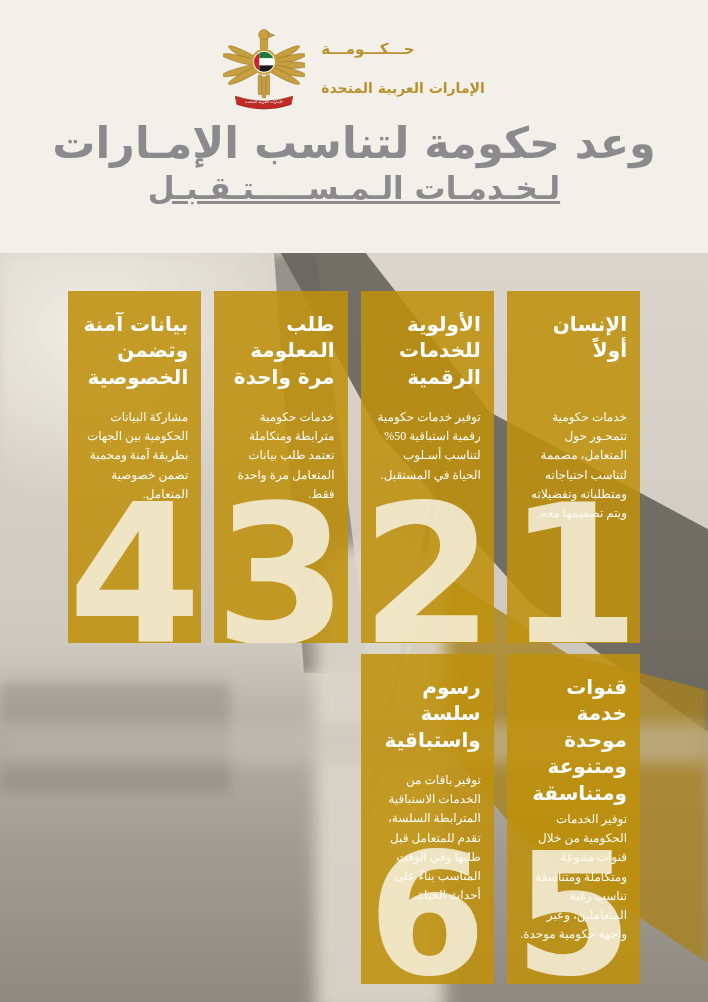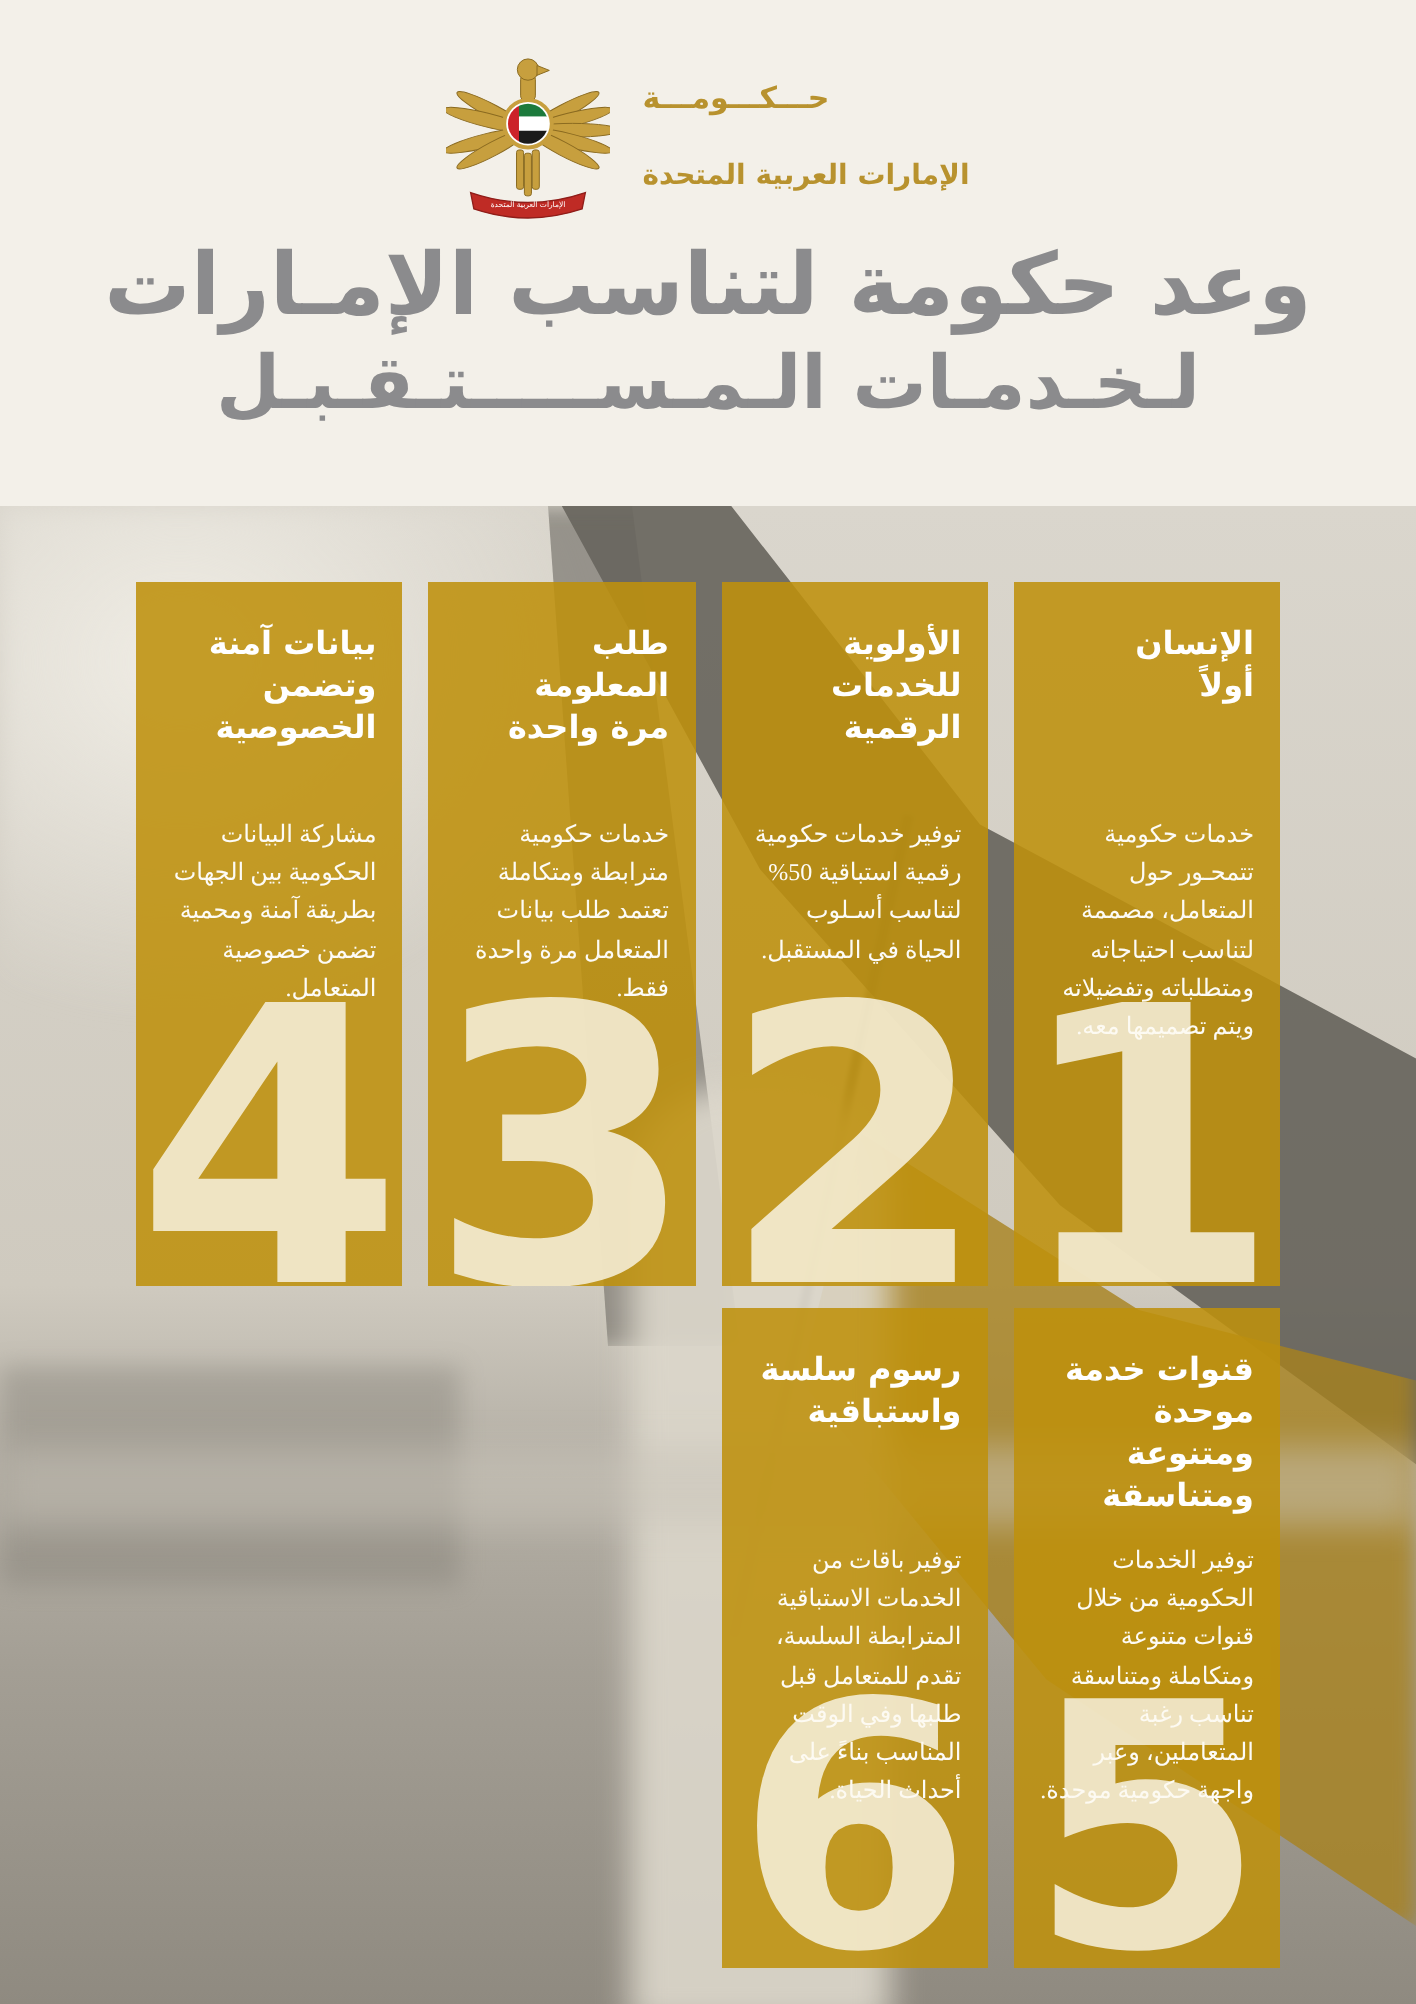--- a/index.html
+++ b/index.html
@@ -17,21 +17,21 @@
   }
   .gov-text{ direction:rtl; text-align:left; color:#b8922e; }
   .gov-text .l1{ font-size:15px; font-weight:bold; letter-spacing:1px; margin-bottom:22px;}
   .gov-text .l2{ font-size:14px; font-weight:bold; }
 
   .main-title{
     position:absolute; top:118px; left:0; width:100%;
     text-align:center; direction:rtl; color:#8b8b8d; font-weight:bold;
   }
   .main-title .t1{ font-size:43px; line-height:1.2; }
-  .main-title .t2{ font-size:37px; line-height:1.2; letter-spacing:2px; }
+  .main-title .t2{ font-size:31px; line-height:1.2; letter-spacing:2px;text-decoration:underline; }
 
   
   .photo{
     position:absolute; top:253px; left:0; width:708px; height:749px;
     overflow:hidden;
     background:linear-gradient(#dad6cd 0%, #cfcabf 52%, #b6b1a7 63%, #a39e94 78%, #8f8a80 100%);
   }
   .photo .shape{ position:absolute; }
   .sky-glow{ top:0; left:0; width:300px; height:260px;
     background:radial-gradient(ellipse at 30% 30%, #efece4 0%, rgba(239,236,228,0) 70%);
@@ -75,21 +75,21 @@
     grid-template-rows:352px 330px; column-gap:13px; row-gap:11px;
     direction:rtl;
   }
   .card{
     position:relative; overflow:hidden;
     background:rgba(190,145,13,0.88);
     padding:20px 13px 0 13px;
     direction:rtl; text-align:right; color:#fff;
   }
   .card-title{
-    font-size:16px; font-weight:bold; line-height:1.32;
+    font-size:20px; font-weight:bold; line-height:1.32;
     white-space:pre-line; min-height:93px;
   }
   .card-body{
     font-size:12px; line-height:1.6; margin-top:4px;
     color:rgba(255,255,255,0.96);
     font-family:Liberation Serif, serif;
   }
   .card-number{
     position:absolute; left:0; bottom:-4px; width:100%;
     text-align:center; direction:ltr;

